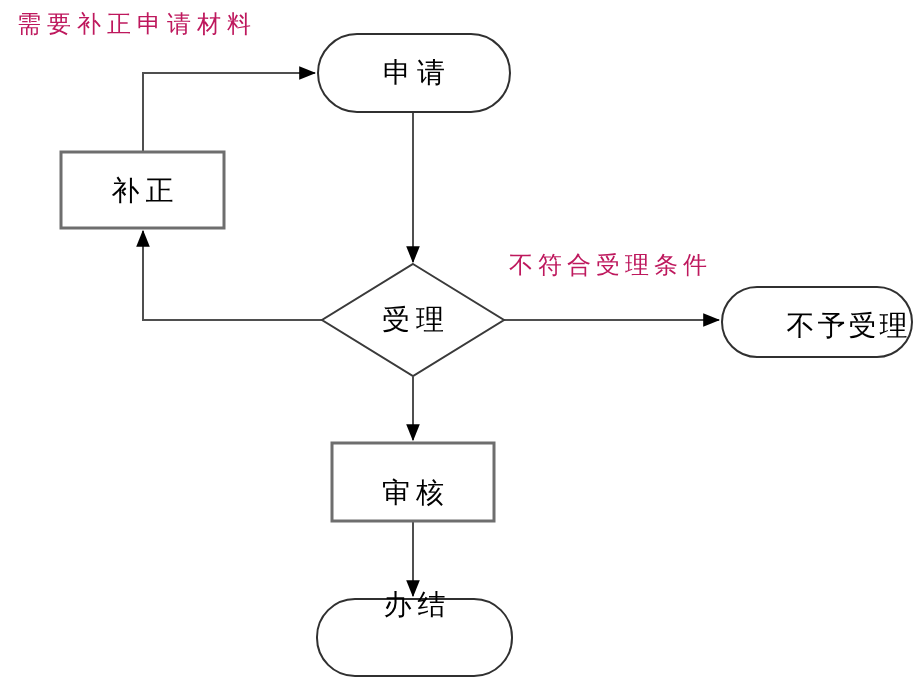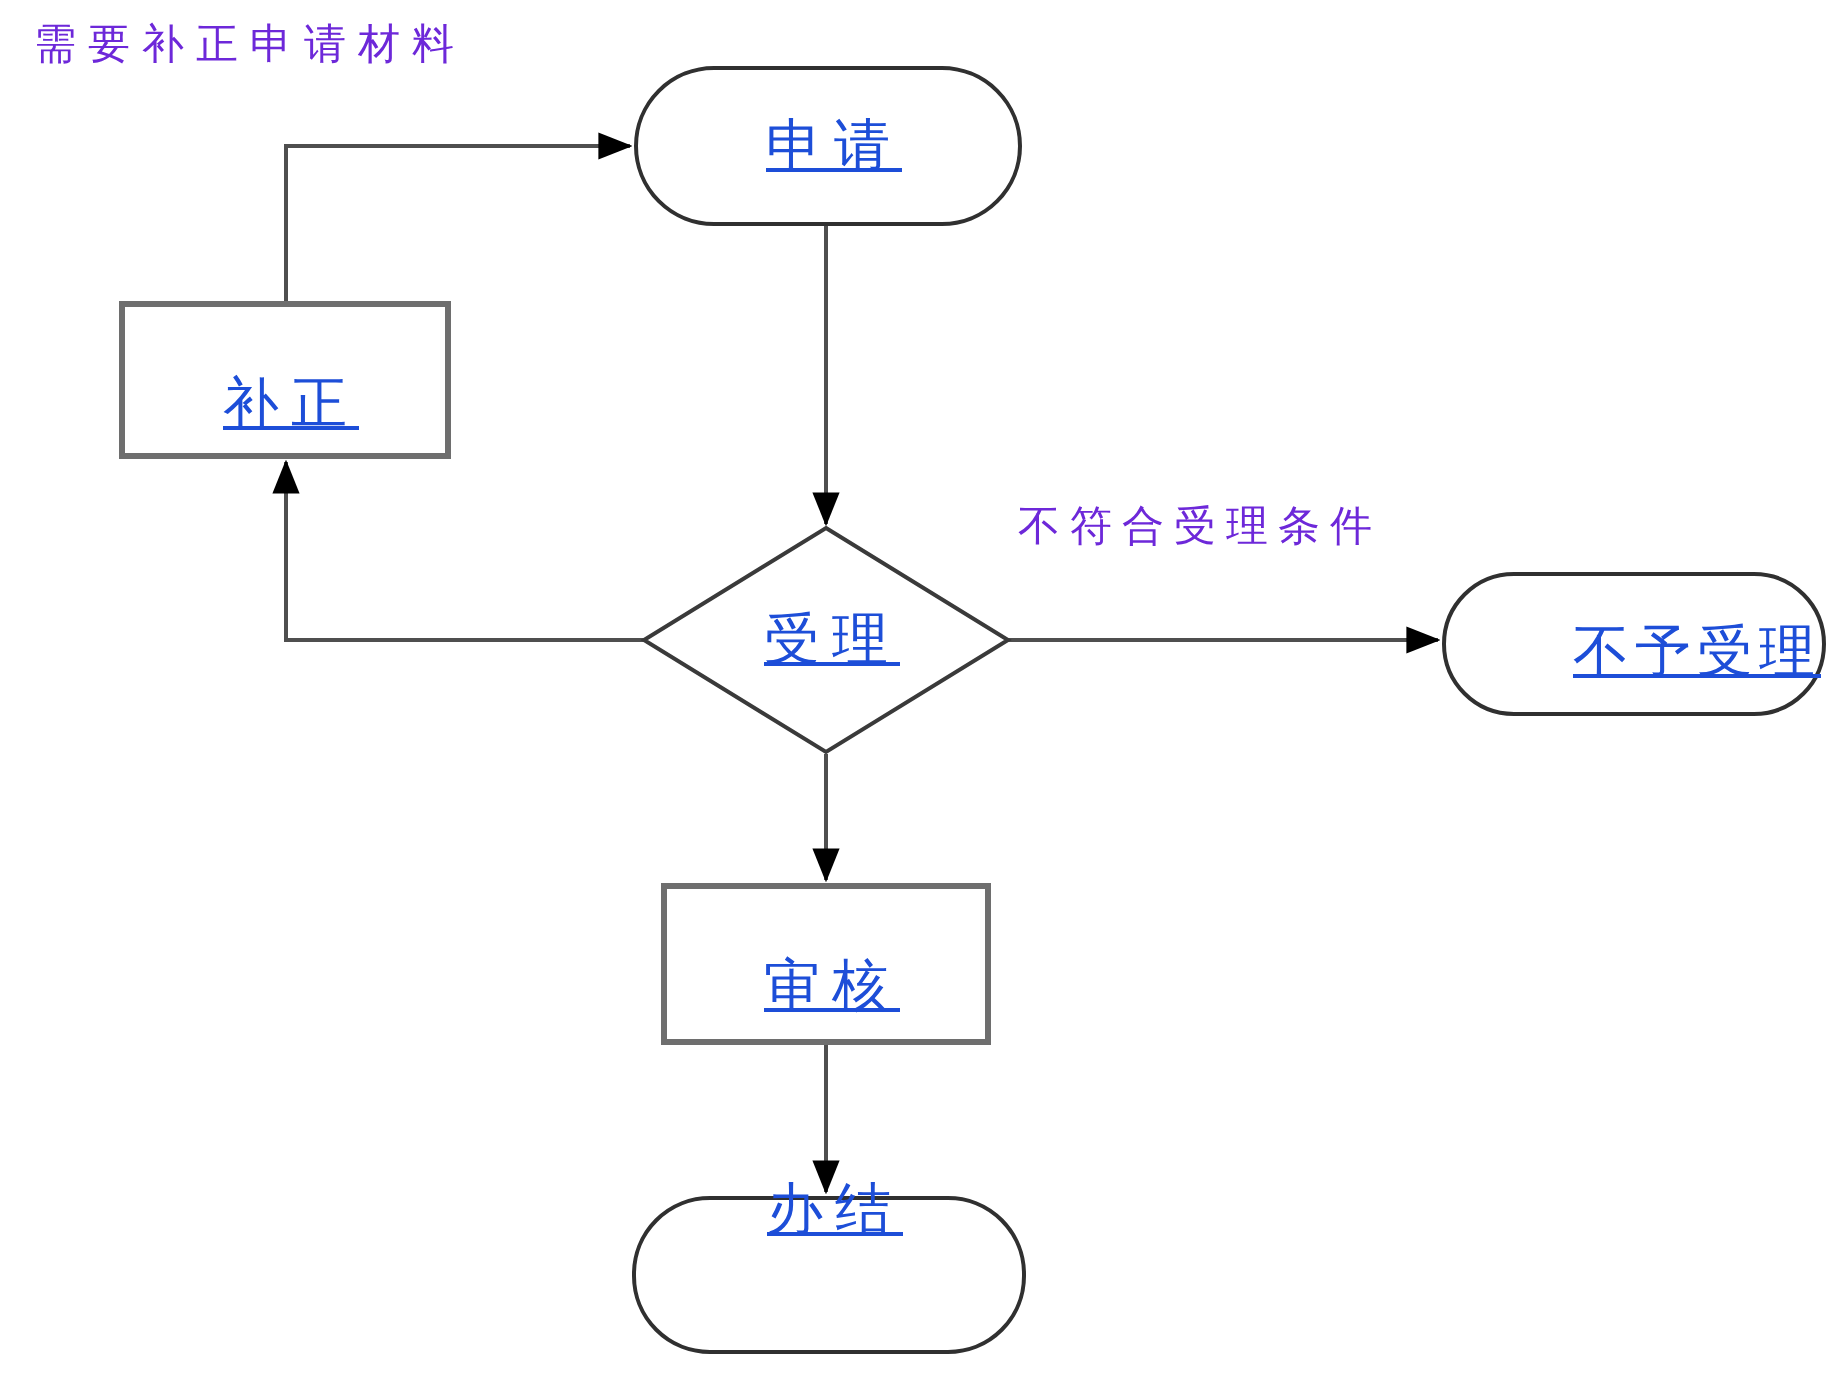--- a/index.html
+++ b/index.html
@@ -21,30 +21,29 @@
     top: 0;
   }
   .node-label {
     position: absolute;
     display: flex;
     align-items: center;
     justify-content: center;
     font-size: 28px;
     letter-spacing: 6px;
     padding-left: 6px; 
-    color: #1d4ed8;
+    color: #000000;
     white-space: nowrap;
     box-sizing: border-box;
-    text-decoration: underline;
   }
   .annotation {
     position: absolute;
-    font-size: 21px;
+    font-size: 24px;
     letter-spacing: 6px;
-    color: #6d28d9;
+    color: #be185d;
     white-space: nowrap;
   }
 </style>
 </head>
 <body>
 
 <div id="canvas">
 
   <svg id="shapes" width="921" height="688" viewBox="0 0 921 688">
     <defs>
@@ -64,21 +63,21 @@
 
     <rect x="318" y="34" width="192" height="78" rx="39" ry="39" fill="#ffffff" stroke="#303030" stroke-width="2"></rect>
     <rect x="61" y="152" width="163" height="76" fill="#ffffff" stroke="#6e6e6e" stroke-width="3"></rect>
     <polygon points="413,264 504,320 413,376 322,320" fill="#ffffff" stroke="#3a3a3a" stroke-width="2"></polygon>
     <rect x="722" y="287" width="190" height="70" rx="35" ry="35" fill="#ffffff" stroke="#303030" stroke-width="2"></rect>
     <rect x="332" y="443" width="162" height="78" fill="#ffffff" stroke="#6e6e6e" stroke-width="3"></rect>
     <rect x="317" y="599" width="195" height="77" rx="38" ry="38" fill="#ffffff" stroke="#303030" stroke-width="2"></rect>
   </svg>
 
   <div class="node-label" style="left:318px; top:34px; width:192px; height:78px;">申请</div>
-  <div class="node-label" style="left:61px; top:164px; width:163px; height:76px;">补正</div>
+  <div class="node-label" style="left:61px; top:153px; width:163px; height:76px;">补正</div>
   <div class="node-label" style="left:322px; top:264px; width:182px; height:112px;">受理</div>
   <div class="node-label" style="left:752px; top:287px; width:190px; height:77px; letter-spacing:3px; padding-left:3px;">不予受理</div>
   <div class="node-label" style="left:332px; top:443px; width:162px; height:100px;">审核</div>
   <div class="node-label" style="left:317px; top:569px; width:195px; height:71px;">办结</div>
 
   <div class="annotation" style="left:17px; top:8px;">需要补正申请材料</div>
   <div class="annotation" style="left:509px; top:249px; letter-spacing:5px;text-align:center;">不符合受理条件</div>
 
 </div>
 

